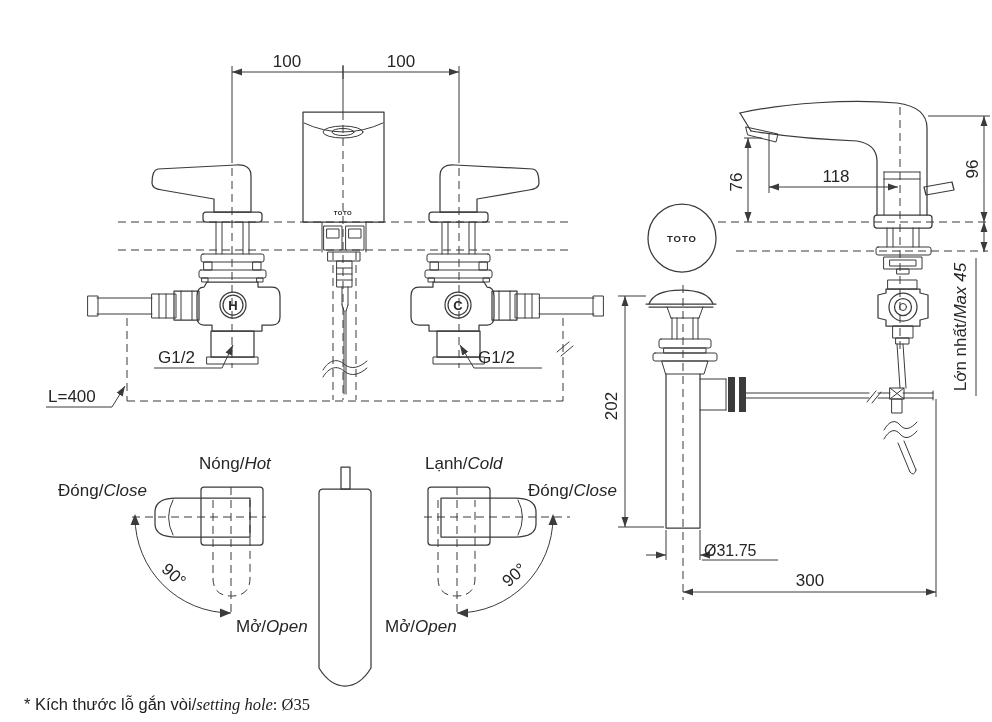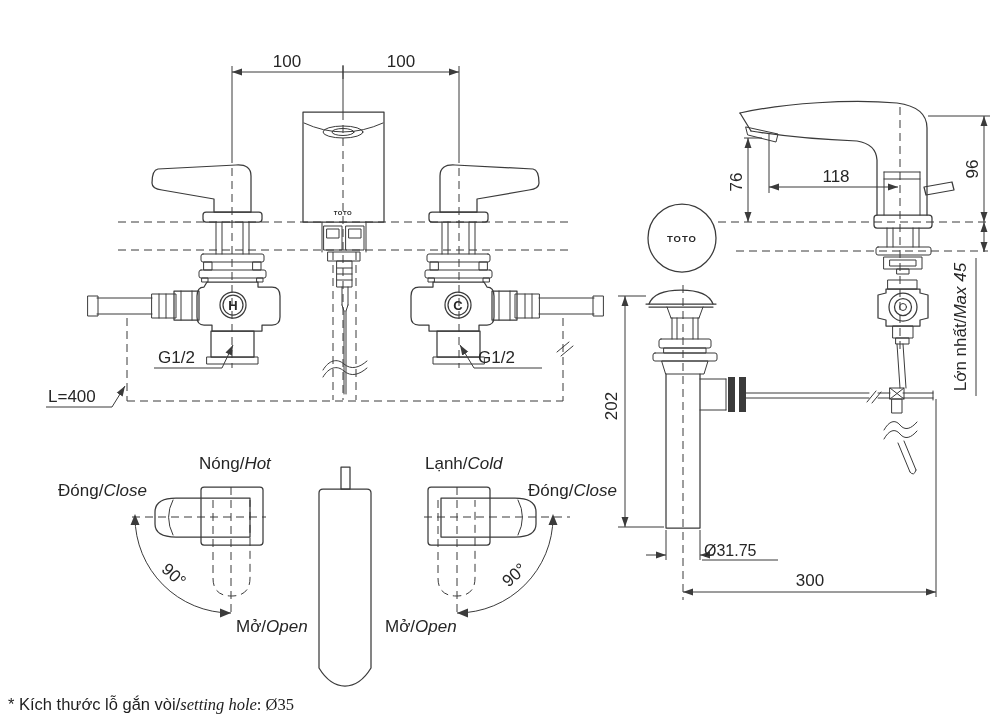--- a/index.html
+++ b/index.html
@@ -13,21 +13,21 @@
   .dim{fill:none;stroke:#3b3b3b;stroke-width:1}
   .blk{fill:#3b3b3b;stroke:none}
   text{fill:#262626;font-family:"Liberation Sans",sans-serif}
   .t17{font-size:17px}
   .t16{font-size:16px}
   .tmid{text-anchor:middle}
   .it{font-style:italic}
   .tbrand{font-size:9.5px;font-weight:bold;letter-spacing:1px;text-anchor:middle}
   .tmark{font-size:13px;font-weight:bold;text-anchor:middle}
   .ttiny{font-size:6px;font-weight:bold;letter-spacing:.5px;text-anchor:middle}
-  .footnote{position:absolute;left:8px;top:695px;font-size:16.5px;color:#1e1e1e}
+  .footnote{position:absolute;left:24px;top:695px;font-size:16.5px;color:#1e1e1e}
   .footnote .en{font-family:"Liberation Serif",serif;font-style:italic}
   .footnote .sfx{font-family:"Liberation Serif",serif}
 </style>
 </head>
 <body>
 
 <div id="stage">
 <svg width="992" height="722" viewBox="0 0 992 722">
   <defs>
     <marker id="arw" viewBox="0 0 10 8" refX="9.5" refY="4" markerWidth="11" markerHeight="8.5" orient="auto-start-reverse" markerUnits="userSpaceOnUse">

